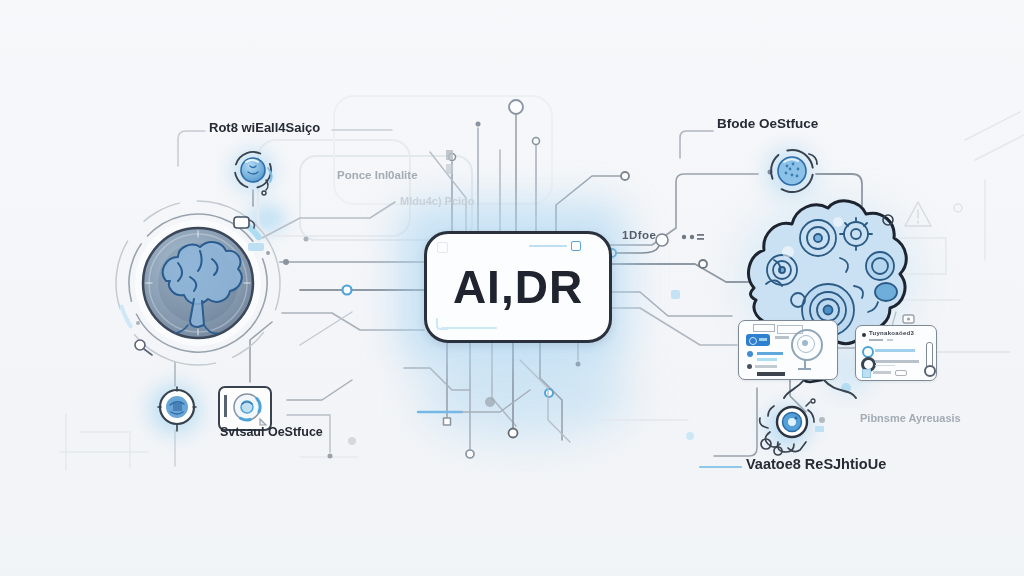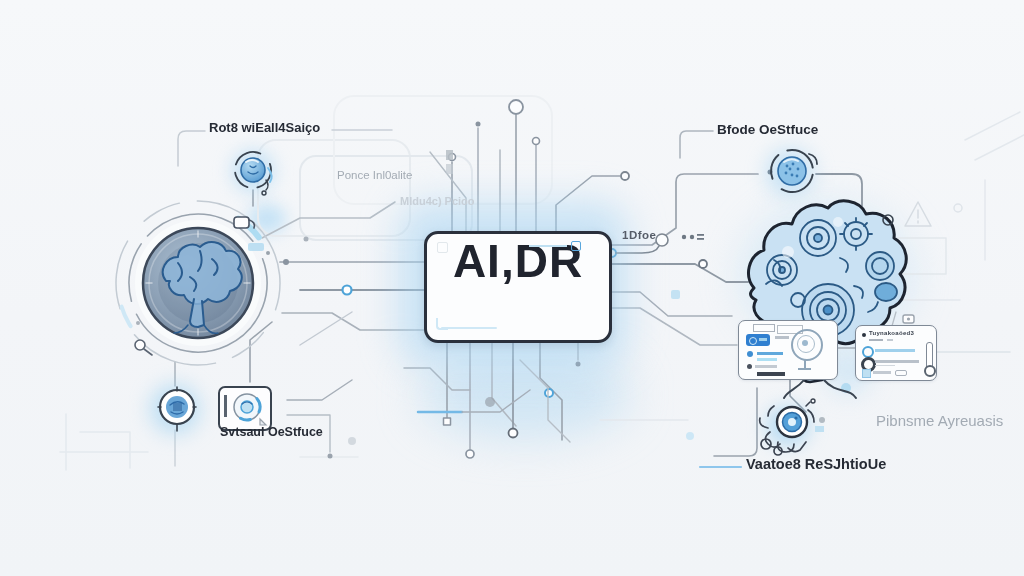--- a/index.html
+++ b/index.html
@@ -5,27 +5,27 @@
   html,body{margin:0;padding:0;background:#e9ecef;}
   .canvas{
     position:relative;width:1024px;height:576px;overflow:hidden;
     background:linear-gradient(180deg,#f6f8fa 0%,#f3f5f8 55%,#f1f4f7 100%);
     font-family:"Liberation Sans","DejaVu Sans",sans-serif;
   }
   .abs{position:absolute;}
   .glow{position:absolute;pointer-events:none;}
   .lbl{position:absolute;white-space:nowrap;}
   .lbl-dark{color:#262b35;font-weight:700;}
-  .lbl-gray{color:#a3abb4;font-weight:400;padding-left:32px;}
+  .lbl-gray{color:#a3abb4;font-weight:700;padding-left:32px;}
   .lbl-ghost{color:#c8d0d8;font-weight:600;}
   .chip{
     position:absolute;left:424px;top:231px;width:182px;height:106px;
-    background:#fcfdfe;border:3px solid #2a303c;border-radius:14px;
+    background:#fcfdfe;border:3px solid #2a303c;border-radius:24px;
     box-shadow:0 3px 8px rgba(50,70,100,.14);z-index:6;
-    display:flex;align-items:flex-start;justify-content:center;
+    display:flex;align-items:center;justify-content:center;
   }
   .chip-label{font-size:46px;font-weight:700;color:#20242e;letter-spacing:1px;}
   .card{
     position:absolute;background:#fcfdfe;border:1.5px solid #7f8996;
     border-radius:7px;box-shadow:0 1px 3px rgba(60,80,110,.10);z-index:5;
   }
   .card *{position:absolute;}
   svg{display:block;}
   .z1{z-index:1}.z2{z-index:2}.z3{z-index:3}.z4{z-index:4}.z7{z-index:7}
 </style>
@@ -145,23 +145,23 @@
     <circle cx="846" cy="388" r="5" fill="#a9d7f0" opacity=".8"></circle>
     <rect x="671" y="290" width="9" height="9" rx="2" fill="#bfe0f2" opacity=".9"></rect>
     <circle cx="690" cy="436" r="4" fill="#cde7f6"></circle>
   </svg>
 
 
   <div class="lbl lbl-dark z7" style="left:209px;top:120px;font-size:13px;">Rot8 wiEall4Saiço</div>
   <div class="lbl lbl-gray z7" style="left:305px;top:169px;font-size:11.5px;">Ponce Inl0alite</div>
   <div class="lbl lbl-ghost z7" style="left:400px;top:195px;font-size:11px;">Mldu4c) Pcioo</div>
   <div class="lbl z7" style="left:622px;top:229px;font-size:11.5px;font-weight:600;color:#565d68;letter-spacing:.5px;">1Dfoe</div>
-  <div class="lbl lbl-dark z7" style="left:717px;top:122px;font-size:13.5px;">Bfode OeStfuce</div>
+  <div class="lbl lbl-dark z7" style="left:717px;top:116px;font-size:13.5px;">Bfode OeStfuce</div>
   <div class="lbl lbl-dark z7" style="left:220px;top:425px;font-size:12.5px;font-weight:600;">Svtsaul OeStfuce</div>
-  <div class="lbl lbl-gray z7" style="left:828px;top:412px;font-size:15px;margin-left:16px;">Pibnsme Ayreuasis</div>
+  <div class="lbl lbl-gray z7" style="left:828px;top:412px;font-size:11px;">Pibnsme Ayreuasis</div>
   <div class="lbl lbl-dark z7" style="left:746px;top:456px;font-size:14.5px;">Vaatoe8 ReSJhtioUe</div>
 
   <div class="chip">
     <span class="chip-label">AI,DR</span>
     <div class="abs" style="right:42px;top:11px;width:38px;height:2px;background:#bfe0f2;"></div>
     <div class="abs" style="right:28px;top:7px;width:8px;height:8px;border:1.5px solid #5aa7dd;border-radius:2px;"></div>
     <div class="abs" style="left:14px;bottom:11px;width:56px;height:2.5px;background:#cfe8f6;border-radius:2px;"></div>
     <div class="abs" style="left:9px;bottom:10px;width:10px;height:10px;border-left:2px solid #cfe8f6;border-bottom:2px solid #cfe8f6;border-radius:0 0 0 4px;"></div>
     <div class="abs" style="left:10px;top:8px;width:9px;height:9px;border:1px solid #e2e8ec;border-radius:2px;"></div>
   </div>

